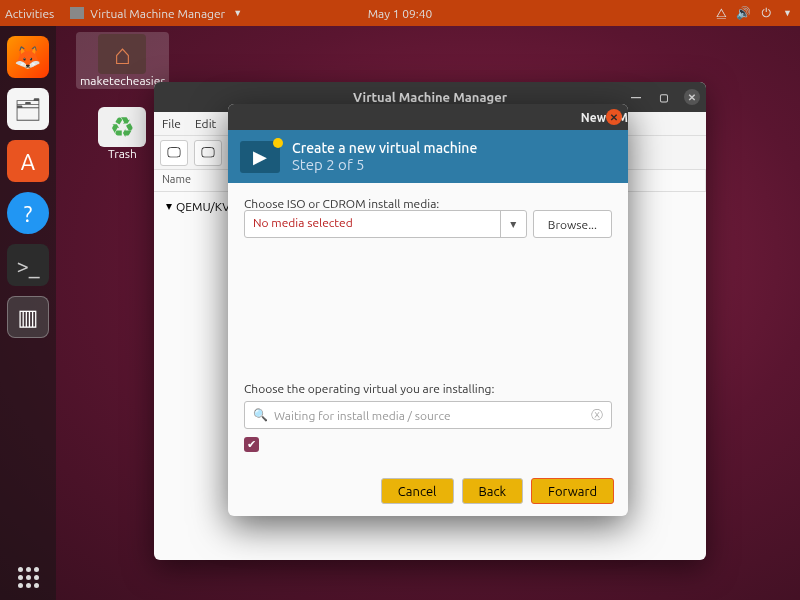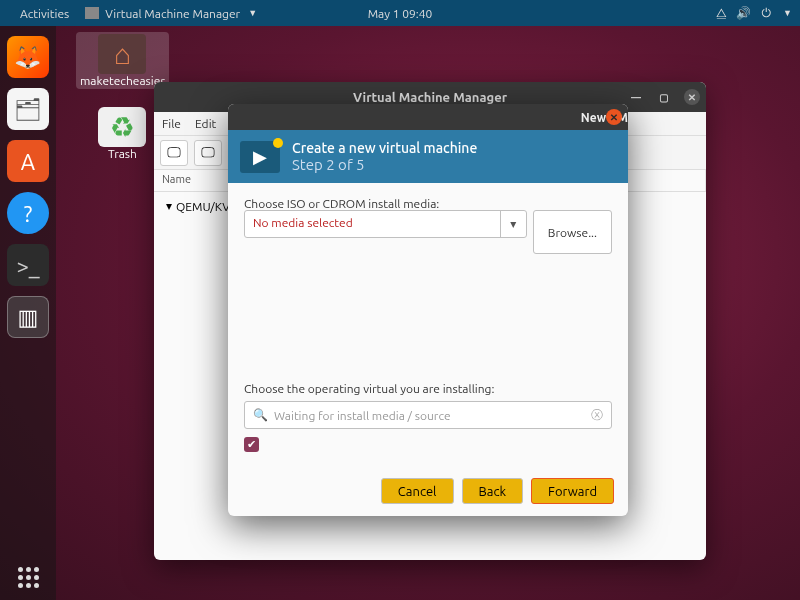--- a/index.html
+++ b/index.html
@@ -1,19 +1,19 @@
 <!DOCTYPE html>
 <html><head>
   <meta charset="utf-8">
   <style>
     * { box-sizing: border-box; margin: 0; padding: 0; font-family: Ubuntu, "Segoe UI", sans-serif; }
     body { width: 800px; height: 600px; overflow: hidden; position: relative; background: #7a1a3a; }
     
     
-    .top-panel { height: 26px; background: #0c4a6e; color: #ddd; display: flex; align-items: center; font-size: 12px; padding: 0 20px; position: relative; z-index: 100; }
+    .top-panel { height: 26px; background: #c2410c; color: #ddd; display: flex; align-items: center; font-size: 12px; padding: 0 5px; position: relative; z-index: 100; }
     .top-panel .left { display: flex; gap: 16px; align-items: center; }
     .top-panel .center { position: absolute; left: 50%; transform: translateX(-50%); }
     .top-panel .right { position: absolute; right: 8px; display: flex; gap: 10px; align-items: center; }
     .app-menu { display: flex; align-items: center; gap: 6px; }
     .app-menu-icon { width: 14px; height: 12px; background: #888; display: inline-block; }
     .tri-down { font-size: 9px; margin-left: 2px; }
     
     
     .desktop { position: absolute; top: 26px; left: 0; right: 0; bottom: 0; background: radial-gradient(ellipse at 60% 40%, #8a2548 0%, #5a1530 50%, #3a0f20 100%); }
     
@@ -60,21 +60,21 @@
     .newvm-header-icon { width: 40px; height: 32px; background: #1a5a7a; border-radius: 3px; display: flex; align-items: center; justify-content: center; font-size: 18px; position: relative; }
     .newvm-header-icon::after { content:''; position:absolute; top:-3px; right:-3px; width:10px; height:10px; background:#ffcc00; border-radius:50%; }
     .newvm-header-text .title { font-size: 14px; font-weight: 500; }
     .newvm-header-text .step { font-size: 15px; color: #cde; }
     .newvm-body { flex: 1; padding: 14px 16px; font-size: 12px; color: #333; display: flex; flex-direction: column; }
     .body-label { }
     .media-row { display: flex; gap: 6px; margin-bottom: 16px; }
     .media-combo { flex: 1; display: flex; border: 1px solid #c0c0c0; border-radius: 3px; background: #fff; height: 28px; }
     .media-combo-text { flex: 1; padding: 5px 8px; color: #b91c1c; }
     .media-combo-btn { width: 26px; border-left: 1px solid #c0c0c0; display: flex; align-items: center; justify-content: center; color: #555; cursor: pointer; }
-    .browse-btn { padding: 0 14px; border: 1px solid #c0c0c0; border-radius: 3px; background: #fff; height: 44px; display: flex; align-items: center; cursor: pointer; }
+    .browse-btn { padding: 0 14px; border: 1px solid #c0c0c0; border-radius: 3px; background: #fff; height: 28px; display: flex; align-items: center; cursor: pointer; }
     .spacer { flex: 1; }
     .os-label { margin-bottom: 6px; }
     .os-search { display: flex; align-items: center; border: 1px solid #c0c0c0; border-radius: 3px; background: #fff; height: 28px; padding: 0 8px; color: #999; gap: 6px; }
     .os-search .mag { color: #aaa; }
     .os-search .txt { flex: 1; }
     .os-search .clear { color: #aaa; cursor: pointer; }
     .autodetect { display: flex; align-items: center; gap: 6px; margin-top: 8px; font-size: 12px; }
     .checkbox { width: 15px; height: 15px; border-radius: 3px; background: #8a3a5a; display: flex; align-items: center; justify-content: center; color: #fff; font-size: 11px; }
     .newvm-buttons { display: flex; justify-content: flex-end; gap: 8px; padding: 12px 14px; }
     .dlg-btn { padding: 5px 16px; border: 1px solid #c0c0c0; border-radius: 3px; background: #eab308; font-size: 13px; cursor: pointer; }

